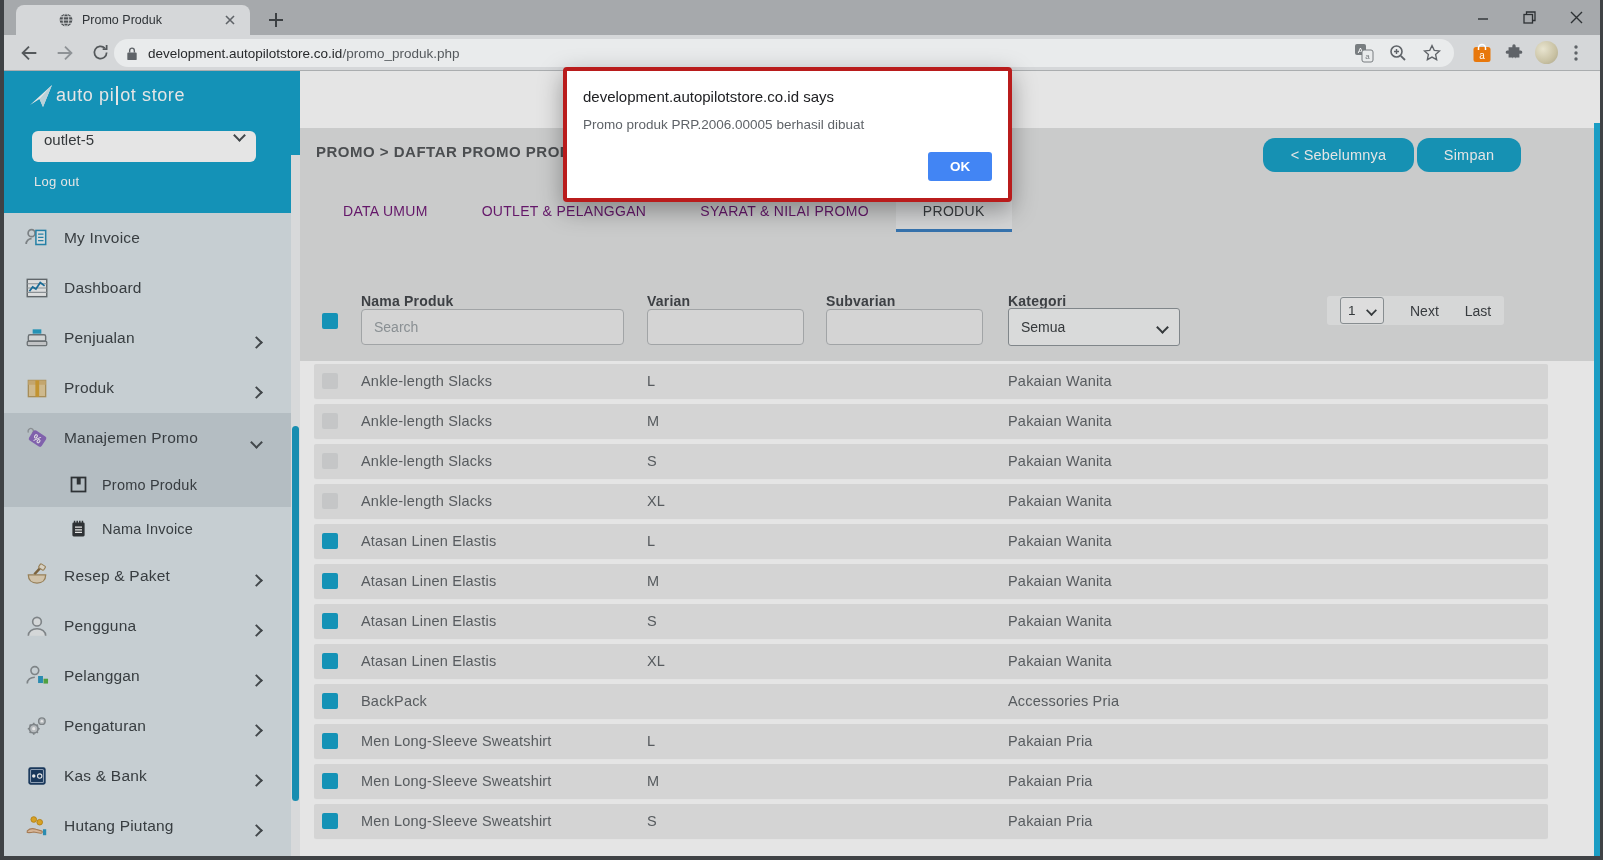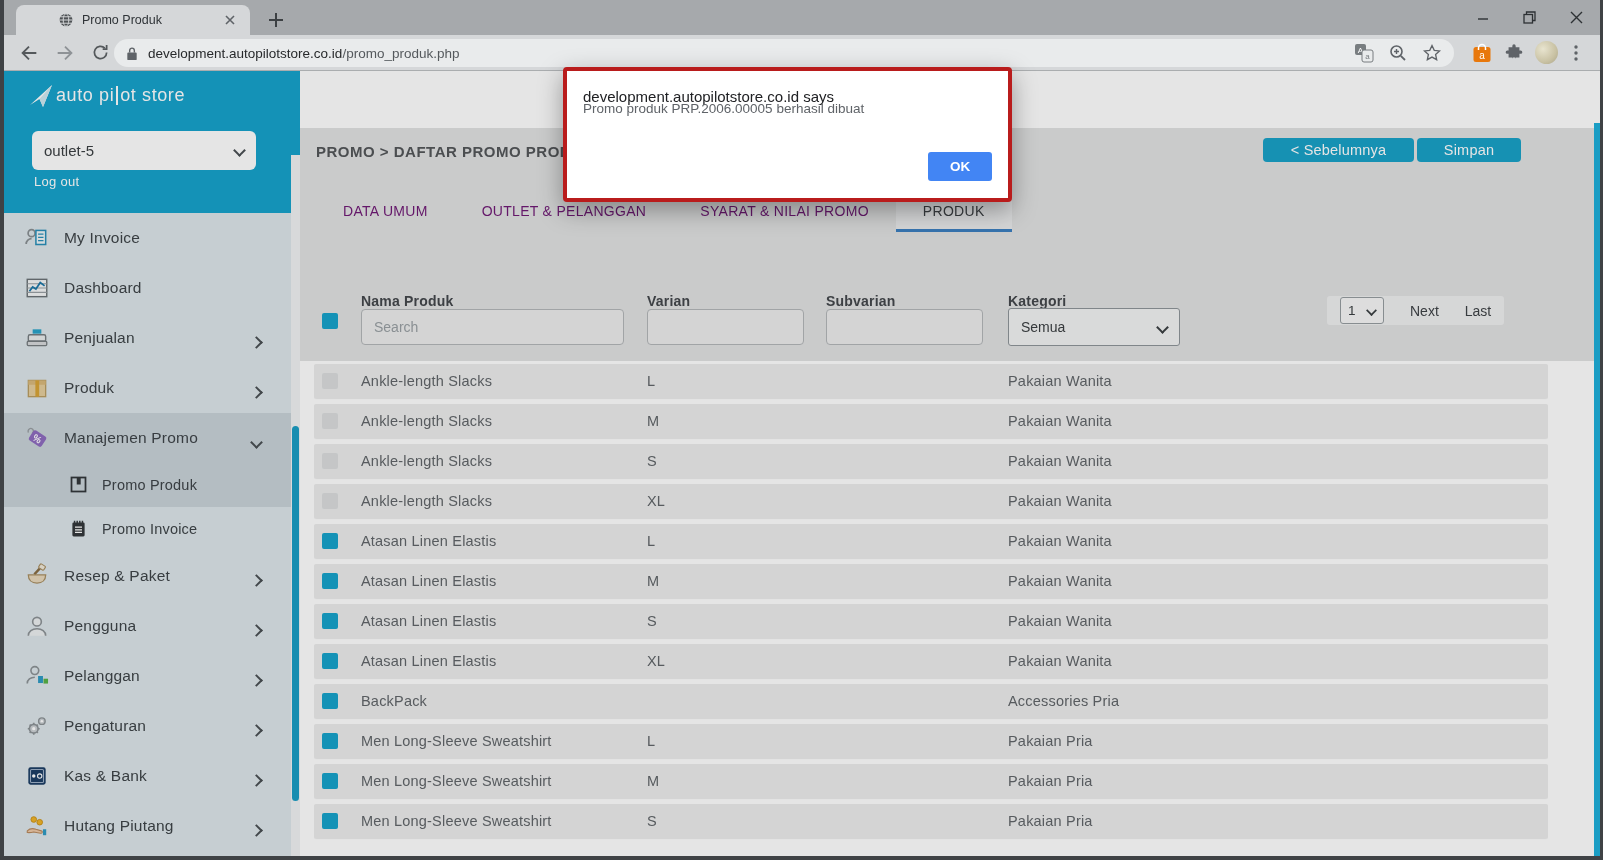--- a/index.html
+++ b/index.html
@@ -31,21 +31,21 @@
   
   .page{position:absolute;left:0;top:71px;right:0;bottom:0;background:#fff;overflow:hidden;}
   .scrim{position:absolute;inset:0;background:rgba(0,0,0,0.10);z-index:40;}
 
   
   .sidebar{position:absolute;left:0;top:0;width:296px;bottom:0;background:#dde6ea;}
   .sidebar-top{position:absolute;left:0;top:0;right:0;height:142px;background:#17a3cc;}
   .brand{position:absolute;left:52px;top:14px;color:#fff;font-size:18px;letter-spacing:.6px;white-space:nowrap;}
   .brand .bar{display:inline-block;width:2px;height:19px;background:#fff;margin:0 2px;vertical-align:-4px;}
   .plane{position:absolute;left:24px;top:12px;width:26px;height:26px;}
-  .outlet-select{position:absolute;left:28px;top:60px;width:224px;height:39px;background:#fff;border-radius:6px;display:flex;align-items:center;padding:0 12px;box-sizing:border-box;font-size:15px;color:#3c4043;}
+  .outlet-select{position:absolute;left:28px;top:60px;width:224px;height:31px;background:#fff;border-radius:6px;display:flex;padding:0 12px;box-sizing:border-box;font-size:15px;color:#3c4043;}
   .outlet-select .chev{margin-left:auto;}
   .logout{position:absolute;left:30px;top:103px;color:#fff;font-size:13px;letter-spacing:.3px;}
 
   .menu{position:absolute;left:0;top:142px;right:9px;bottom:0;}
   .menu-item{position:relative;height:50px;}
   .menu-item.sub{height:44px;}
   .menu-item.selected{background:#c9d3d9;}
   .mi-icon{position:absolute;left:20px;top:50%;margin-top:-13px;width:26px;height:26px;}
   .sub .mi-icon{left:64px;margin-top:-11px;width:21px;height:21px;}
   .mi-label{position:absolute;left:60px;top:50%;transform:translateY(-50%);font-size:15.5px;color:#3f4549;letter-spacing:.2px;white-space:nowrap;}
@@ -54,21 +54,21 @@
   .chev.right{transform:rotate(-45deg);}
   .chev.down{transform:rotate(45deg);}
   .mi-arrow{position:absolute;right:30px;top:50%;margin-top:-5px;}
   .sb-track{position:absolute;right:0;top:84px;bottom:0;width:9px;background:#f1f2f3;}
   .sb-thumb{position:absolute;left:1px;right:1px;top:271px;height:375px;background:#1a9dc4;border-radius:4px;}
 
   
   .main{position:absolute;left:296px;right:0;top:0;bottom:0;background:#fff;}
   .band{position:absolute;left:0;top:57px;right:0;height:233px;background:#e1e2e3;}
   .breadcrumb{position:absolute;left:16px;top:72px;font-size:15px;font-weight:bold;color:#54575a;letter-spacing:.5px;white-space:nowrap;}
-  .btn{position:absolute;top:67px;height:24px;background:#19a2c8;border-radius:4px;color:#fff;font-size:14.5px;display:flex;align-items:center;justify-content:center;letter-spacing:.2px;}
+  .btn{position:absolute;top:67px;height:34px;background:#19a2c8;border-radius:12px;color:#fff;font-size:14.5px;display:flex;align-items:center;justify-content:center;letter-spacing:.2px;}
   .btn-prev{left:963px;width:151px;}
   .btn-save{left:1117px;width:104px;}
   .tabbar{position:absolute;left:16px;top:119px;height:42px;display:flex;}
   .tab-item{padding:0 27px;line-height:42px;font-size:14px;color:#701a75;letter-spacing:.3px;white-space:nowrap;}
   .tab-item.active{background:#edeeef;color:#3f4347;box-shadow:inset 0 -3px 0 #3d80c2;}
 
   .flabel{position:absolute;top:222px;font-size:14px;font-weight:bold;color:#44484c;letter-spacing:.2px;}
   .finput{position:absolute;top:238px;height:36px;background:#eceded;border:1px solid #b4b7b9;border-radius:4px;box-sizing:border-box;padding:0 12px;font-size:14px;color:#333;font-family:"Liberation Sans",sans-serif;}
   .finput::placeholder{color:#9aa0a4;}
   .fselect{position:absolute;left:708px;top:237px;width:172px;height:38px;background:#f2f3f3;border:1px solid #8f969a;border-radius:3px;box-sizing:border-box;display:flex;align-items:center;padding:0 12px;font-size:14px;color:#3c4043;}
@@ -85,21 +85,21 @@
   .rows{position:absolute;left:14px;right:52px;top:293px;bottom:0;overflow:hidden;}
   .trow{position:relative;height:34px;margin-bottom:6px;background:#eceded;border-radius:2px;box-shadow:0 1px 1px rgba(0,0,0,.08);}
   .trow .cb{position:absolute;left:8px;top:9px;}
   .tcell{position:absolute;top:0;line-height:34px;font-size:14.5px;color:#62666a;letter-spacing:.2px;white-space:nowrap;}
   .c-name{left:47px;} .c-var{left:333px;} .c-kat{left:694px;}
   .page-scroll{position:absolute;right:0;top:52px;bottom:0;width:6px;background:#1a9dc4;z-index:45;}
 
   
   .dialog{position:absolute;left:559px;top:67px;width:441px;height:127px;background:#fff;border:4px solid #b91c1c;border-radius:4px;box-shadow:0 8px 24px rgba(0,0,0,.35);z-index:60;}
   .dlg-title{position:absolute;left:16px;top:17px;font-size:15px;color:#202124;white-space:nowrap;}
-  .dlg-msg{position:absolute;left:16px;top:30px;font-size:13.5px;color:#5f6368;white-space:nowrap;}
+  .dlg-msg{position:absolute;left:16px;top:46px;font-size:13.5px;color:#5f6368;white-space:nowrap;}
   .dlg-ok{position:absolute;right:16px;top:81px;width:64px;height:29px;background:#4285f4;border-radius:3px;color:#fff;font-size:13.5px;font-weight:bold;display:flex;align-items:center;justify-content:center;}
   svg{display:block;}
 </style>
 </head>
 <body>
 
 <div class="window">
 
   <div class="tabstrip">
     <div class="tab">
@@ -295,21 +295,21 @@
             <span class="mi-label">Promo Produk</span>
           </div>
           <div class="menu-item sub">
             <span class="mi-icon">
               <svg viewBox="0 0 24 24" width="100%" height="100%">
                 <rect x="5" y="5" width="14" height="16" rx="1.5" fill="#34383b"></rect>
                 <path d="M7.5 3v3.5M10.5 3v3.5M13.5 3v3.5M16.5 3v3.5" stroke="#34383b" stroke-width="1.7"></path>
                 <path d="M8 10.5h8M8 13.5h8M8 16.5h8" stroke="#fff" stroke-width="1.4"></path>
               </svg>
             </span>
-            <span class="mi-label">Promo Invoice</span>
+            <span class="mi-label">Nama Invoice</span>
           </div>
           <div class="menu-item">
             <span class="mi-icon">
               <svg viewBox="0 0 24 24" width="100%" height="100%">
                 <path d="M9.5 10.5 15.5 4" stroke="#8a6f45" stroke-width="2.2"></path>
                 <rect x="14" y="1.5" width="5.5" height="4.2" rx="1" transform="rotate(33 16.5 3.5)" fill="#f0e9da" stroke="#a98f63" stroke-width="1"></rect>
                 <path d="M4 11h16c0 4.5-3 7.5-8 7.5S4 15.5 4 11Z" fill="#e8d9bd" stroke="#a98f63" stroke-width="1.2"></path>
               </svg>
             </span>
             <span class="mi-label">Resep &amp; Paket</span>

